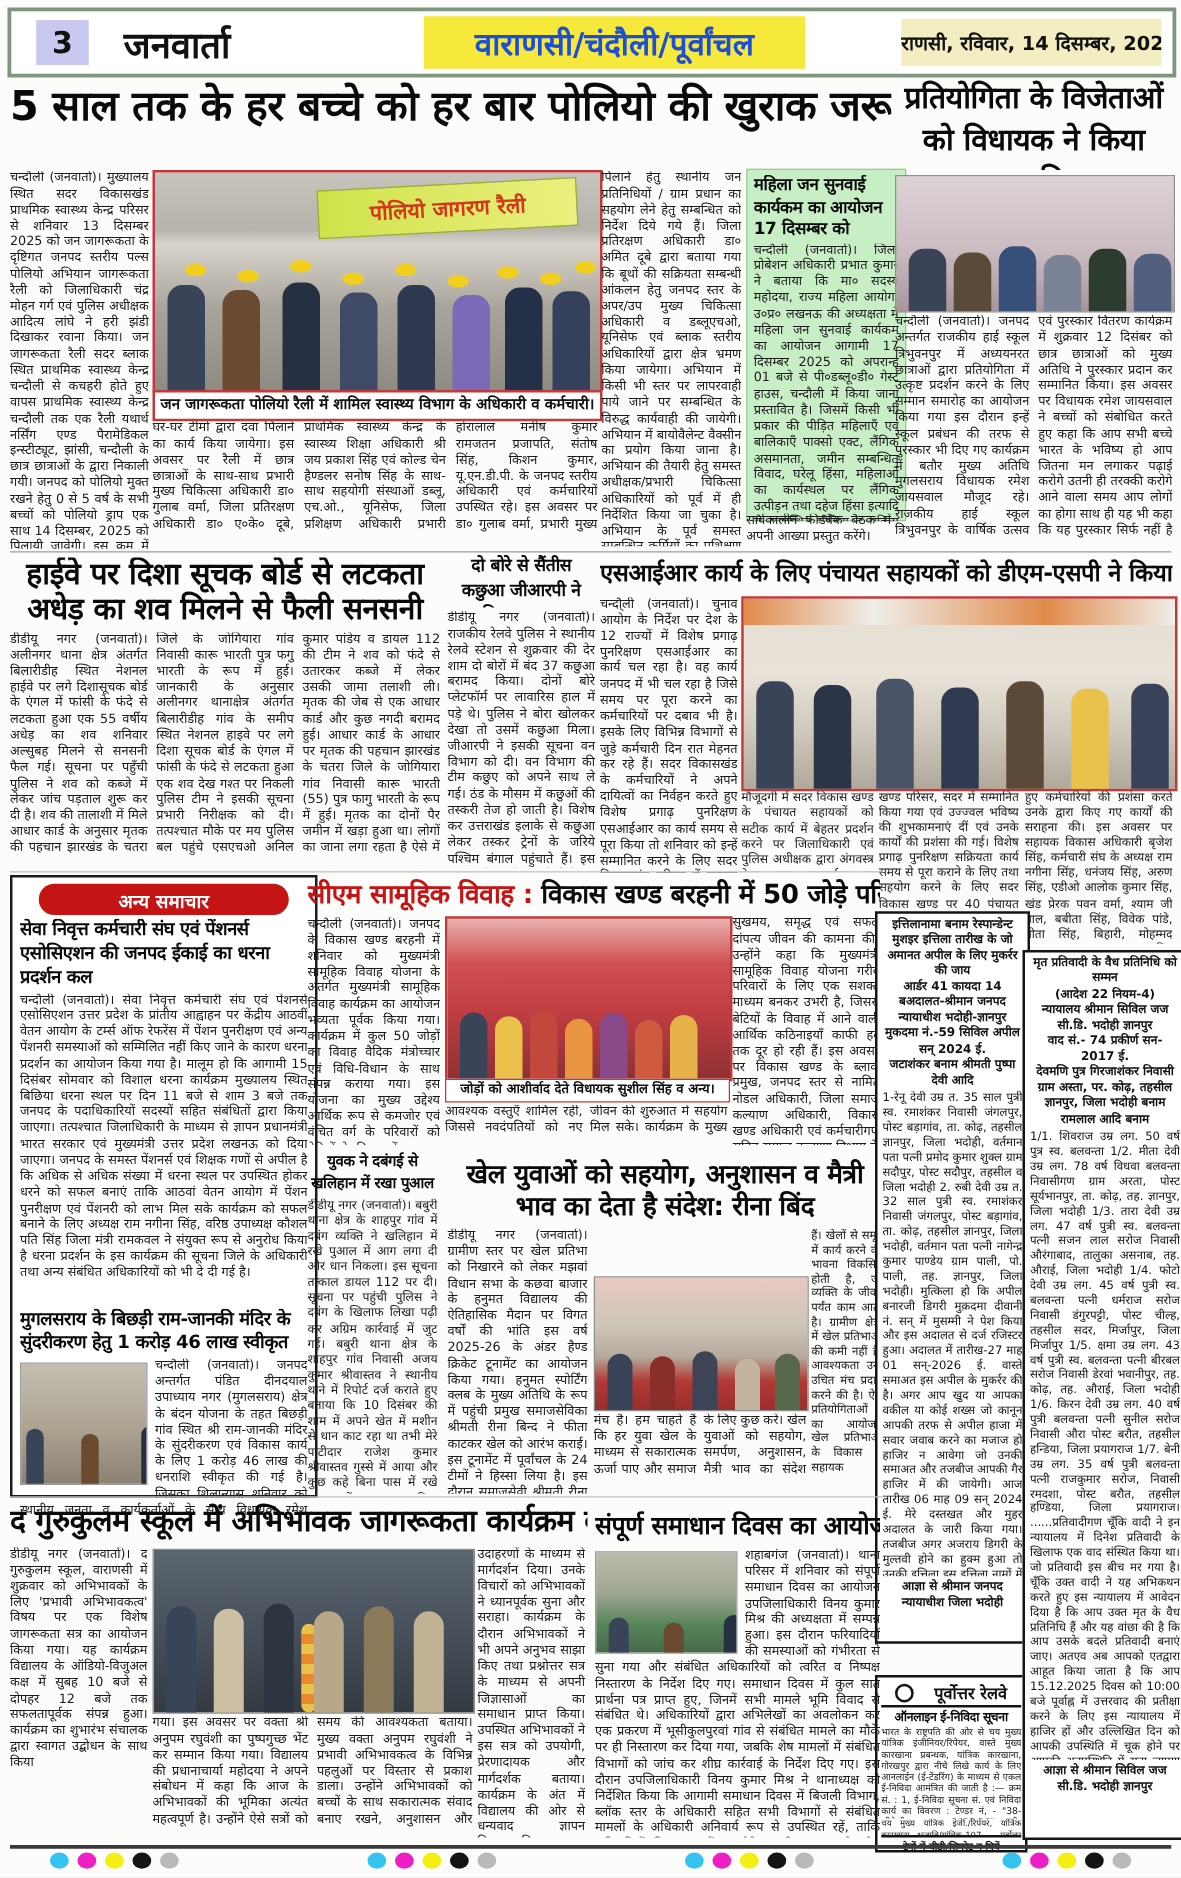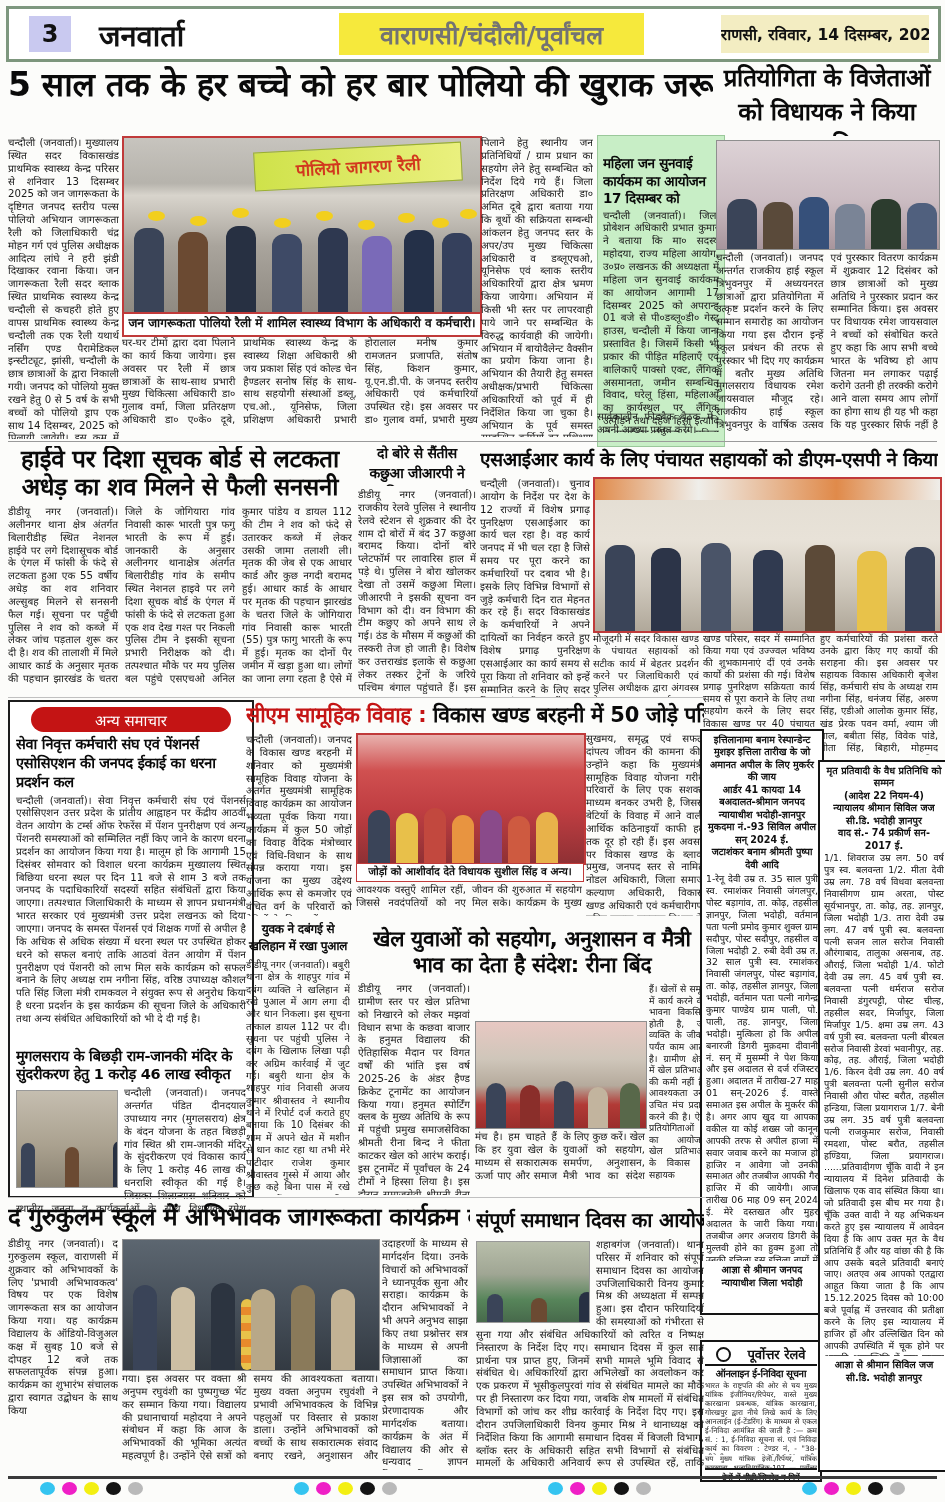--- a/index.html
+++ b/index.html
@@ -9,21 +9,21 @@
   .bt{font-size:10.2px;line-height:1.26;text-align:justify;overflow:hidden;word-break:break-word;color:#191919;}
   .hl{font-weight:800;color:#0a0a0a;overflow:hidden;letter-spacing:-0.3px;}
   .ctr{text-align:center;}
   .nw{white-space:nowrap;}
   .hline{position:absolute;border-top:1px solid #9a9a9a;height:0;}
   
   .hdr{left:6px;top:6px;width:929px;height:50px;border:3px solid #7d967d;background:#fff;}
   .pgnum{left:20px;top:7px;width:42px;height:36px;background:#c9c9f0;font-size:24px;font-weight:800;
          display:flex;align-items:center;justify-content:center;}
   .masthead{left:90px;top:6px;font-size:29px;font-weight:800;}
-  .secttl{left:330px;top:4px;width:305px;height:42px;background:#f6e93c;color:#737373;font-size:25px;
+  .secttl{left:330px;top:4px;width:305px;height:42px;background:#f6e93c;color:#1d4ed8;font-size:25px;
           font-weight:800;display:flex;align-items:center;justify-content:center;white-space:nowrap;overflow:hidden;}
   .datebox{left:712px;top:6px;width:208px;height:38px;background:#f3edc2;font-size:15.5px;font-weight:800;
            display:flex;align-items:center;justify-content:center;white-space:nowrap;overflow:hidden;}
   
   .redband{background:#c41414;color:#fff;font-weight:800;display:flex;align-items:center;justify-content:center;
            white-space:nowrap;overflow:hidden;}
   .capbox{border:2px solid #c03a3a;background:#fff;font-weight:800;text-align:center;overflow:hidden;}
   
   .ph{position:absolute;overflow:hidden;background:#cfcac2;}
   .rb{border:2px solid #c03a3a;}
@@ -44,24 +44,24 @@
   #ph-sir .torso{box-shadow:46px 3px #2c3448,96px -2px #4a5468,148px 5px #303a50,200px 0 #5c4a38,252px 6px #e8c24a,300px 2px #384258;}
   .sirband{position:absolute;left:0;top:0;width:100%;height:14%;background:linear-gradient(90deg,#e08a4a,#efeeea 30%,#e08a4a 70%,#efeeea);}
   #ph-cm{background:linear-gradient(180deg,#e8b2ae 0%,#d05050 28%,#c03e42 58%,#8f3034 100%);}
   #ph-cm .torso{box-shadow:28px 3px #e8c04a,56px -2px #c2483e,84px 5px #e89440,112px 0 #8a4a8a,140px 6px #ce5a40,168px 2px #e8b24a;}
   #ph-khel{background:linear-gradient(180deg,#e8c8c2 0%,#cfc6ba 35%,#b5aa9c 60%,#b23a36 78%,#9a2e2c 100%);}
   #ph-khel .torso{box-shadow:34px 2px #8a2e2a,68px -2px #3c4456,102px 4px #c2b49e,134px 0 #58684a;}
   #ph-guru{background:linear-gradient(180deg,#5c6670 0%,#454e58 55%,#333a42 100%);}
   #ph-guru .torso{box-shadow:38px 2px #cdbfa4,78px -2px #2c3440,118px 4px #b8a888,158px 0 #8a7a5a,198px 4px #c2b294;}
   .garland{position:absolute;left:46%;bottom:0;width:12px;height:55%;border-radius:6px;background:repeating-linear-gradient(180deg,#e8c24a 0 8px,#e88a2c 8px 16px);}
   
-  .greenbox{background:#c8eec6;border:1px solid #9ac89a;padding:19px 5px;}
+  .greenbox{background:#c8eec6;border:1px solid #9ac89a;padding:4px 5px;}
   .anyabox{border:2.5px solid #1c1c1c;background:#fff;padding:0 6px;}
   .pill{width:200px;height:25px;margin:5px auto 3px;background:#c41414;border-radius:13px;color:#fff;
-        font-weight:400;font-size:15px;display:flex;align-items:center;justify-content:center;}
+        font-weight:700;font-size:15px;display:flex;align-items:center;justify-content:center;}
   .legalbox{border:2px solid #141414;background:#fff;padding:3px 4px;overflow:hidden;}
   .legal-h{font-size:9.6px;font-weight:800;text-align:center;line-height:1.3;}
   .legal-b{font-size:9.3px;line-height:1.28;text-align:justify;}
   .railbox{border:2px solid #141414;background:#fff;padding:2px 3px;overflow:hidden;}
   .railbrand{display:flex;align-items:center;justify-content:center;gap:16px;border-bottom:2px solid #141414;
         font-size:13px;font-weight:800;padding:1px 0;}
   .raillogo{width:11px;height:11px;border-radius:50%;border:2px solid #141414;display:inline-block;}
   .railstrip{border-top:2px solid #141414;font-size:8px;font-weight:800;text-align:center;padding-top:1px;}
   .mandirph{float:left;width:100px;height:96px;margin:3px 6px 2px 0;background:linear-gradient(180deg,#c5beb0 0%,#aba290 55%,#8a8272 100%);position:relative;overflow:hidden;border:1px solid #999;}
   .samadhph{float:left;width:112px;height:80px;margin:2px 6px 2px 0;position:relative;overflow:hidden;border:1px solid #999;
@@ -162,21 +162,21 @@
   <div class="ph gb" id="ph-khel" style="left:475px;top:1021px;width:170px;height:106px;">
     <span class="torso" style="width:20px;height:48%;"></span>
   </div>
   <div class="abs bt" style="left:475px;top:1131px;width:170px;height:64px;column-count:2;column-gap:6px;">मंच है। हम चाहते हैं कि हर युवा खेल के माध्यम से सकारात्मक ऊर्जा पाए और समाज के लिए कुछ करें। खेल युवाओं को सहयोग, समर्पण, अनुशासन, मैत्री भाव का संदेश देते होता है। इस अवसर पर आर्यन सिंह, डॉ चंद्रेश, धर्मेन्द्र यादव, उमाशंकर बिंद, उज्ज्वल सिंह, आनंद सिंह, अनूप प्रजापति, शैलेन्द्र यादव, आशीष गुप्ता मौजूद रहे।</div>
   <div class="abs bt" style="left:649px;top:983px;width:57px;height:212px;font-size:9.2px;">हैं। खेलों से समूह में कार्य करने की भावना विकसित होती है, जो व्यक्ति के जीवन पर्यंत काम आती है। ग्रामीण क्षेत्रों में खेल प्रतिभाओं की कमी नहीं है, आवश्यकता उन्हें उचित मंच प्रदान करने की है। ऐसे प्रतियोगिताओं का आयोजन खेल प्रतिभाओं के विकास में सहायक</div>
 
   <div class="abs legalbox" style="left:700px;top:729px;width:112px;height:576px;">
     <div class="legal-h">इत्तिलानामा बनाम रेस्पान्डेन्ट मुशइर इत्तिला तारीख के जो अमानत अपील के लिए मुकर्रर की जाय</div>
     <div class="legal-h">आर्डर 41 कायदा 14</div>
     <div class="legal-h">बअदालत-श्रीमान जनपद न्यायाधीश भदोही-ज्ञानपुर</div>
-    <div class="legal-h">मुकदमा नं.-93 सिविल अपील सन् 2024 ई.</div>
+    <div class="legal-h">मुकदमा नं.-59 सिविल अपील सन् 2024 ई.</div>
     <div class="legal-h" style="margin-bottom:2px;">जटाशंकर बनाम श्रीमती पुष्पा देवी आदि</div>
     <div class="legal-b" style="height:388px;overflow:hidden;">1-रेनू देवी उम्र त. 35 साल पुत्री स्व. रमाशंकर निवासी जंगलपुर, पोस्ट बड़ागांव, ता. कोढ़, तहसील ज्ञानपुर, जिला भदोही, वर्तमान पता पत्नी प्रमोद कुमार शुक्ल ग्राम सदौपुर, पोस्ट सदौपुर, तहसील व जिला भदोही 2. रुबी देवी उम्र त. 32 साल पुत्री स्व. रमाशंकर निवासी जंगलपुर, पोस्ट बड़ागांव, ता. कोढ़, तहसील ज्ञानपुर, जिला भदोही, वर्तमान पता पत्नी नागेन्द्र कुमार पाण्डेय ग्राम पाली, पो. पाली, तह. ज्ञानपुर, जिला भदोही। मुत्किला हो कि अपील बनारजी डिगरी मुक़दमा दीवानी नं. सन् में मुसम्मी ने पेश किया और इस अदालत से दर्ज रजिस्टर हुआ। अदालत में तारीख-27 माह 01 सन्-2026 ई. वास्ते समाअत इस अपील के मुकर्रर की है। अगर आप खुद या आपका वकील या कोई शख्स जो कानून आपकी तरफ से अपील हाजा में सवार जवाब करने का मजाज हो हाजिर न आवेगा जो उनकी समाअत और तजबीज आपकी गैर हाजिर में की जायेगी। आज तारीख 06 माह 09 सन् 2024 ई. मेरे दस्तखत और मुहर अदालत के जारी किया गया। तजबीज अगर अजराय डिगरी के मुल्तवी होने का हुक्म हुआ तो उनकी इत्तिला इस इत्तिला नामों में लिखना चाहिए।</div>
     <div class="legal-h" style="margin-top:3px;">आज्ञा से श्रीमान जनपद न्यायाधीश जिला भदोही</div>
   </div>
 
   <div class="abs railbox" style="left:700px;top:1340px;width:112px;height:134px;">
     <div class="railbrand">
       <span class="raillogo"></span>
       <span>पूर्वोत्तर रेलवे</span>
     </div>
@@ -184,20 +184,21 @@
     <div class="bt" style="font-size:7.4px;line-height:1.22;height:74px;">भारत के राष्ट्रपति की ओर से चय मुख्य यांत्रिक इंजीनियर/रिपेयर, वास्ते मुख्य कारखाना प्रबन्धक, यांत्रिक कारखाना, गोरखपुर द्वारा नीचे लिखे कार्य के लिए आनलाईन (ई-टेंडरिंग) के माध्यम से एकल ई-निविदा आमंत्रित की जाती है :— क्रम सं. : 1, ई-निविदा सूचना सं. एवं निविदा कार्य का विवरण : टेण्डर नं, - "38-जीकेपी-एमडब्ल्यूएस-2025-26" "डी-फेक शिड्यूल मेन्टेनेन्स ऑफ ब्युमिंस मेक डीजल इंजन (क्वानटिटी-40 नम्बर्स) एज पर स्कोप ऑफ वर्क ऐट जीकेपीएस", अनुमानित लागत : रु. 1,58,88,948.80, धरोहर राशि : रु. 2,29,500.00, निविदा समापन की तिथि एवं अवधि : 11.00 बजे 05.01.2026, निविदा प्रपत्र का मूल्य : रु. शून्य, निविदा की अवधि : 12 माह। उपरोक्त ई-निविदा का पूर्ण विवरण एवं निविदा में भाग लेने हेतु भारतीय रेल की वेबसाइट संख्या http://www.ireps.gov.in पर देखें।</div>
     <div class="bt" style="font-size:6.8px;height:13px;">चय मुख्य यांत्रिक इंजी./रिपेयर, यांत्रिक कारखाना, भृजावि/यांत्रिक-107 — पूर्वोत्तर रेलवे, गोरखपुर</div>
     <div class="railstrip">ट्रेनों में बीड़ी/सिगरेट न पियें</div>
   </div>
 
   <div class="abs legalbox" style="left:818px;top:760px;width:120px;height:702px;">
     <div class="legal-h">मृत प्रतिवादी के वैध प्रतिनिधि को सम्मन</div>
     <div class="legal-h">(आदेश 22 नियम-4)</div>
     <div class="legal-h">न्यायालय श्रीमान सिविल जज सी.डि. भदोही ज्ञानपुर</div>
     <div class="legal-h">वाद सं.- 74 प्रकीर्ण सन- 2017 ई.</div>
+    <div class="legal-h" style="margin-bottom:2px;">देवमणि पुत्र गिरजाशंकर निवासी ग्राम अस्ता, पर. कोढ़, तहसील ज्ञानपुर, जिला भदोही बनाम रामलाल आदि बनाम</div>
     <div class="legal-b" style="height:504px;overflow:hidden;">1/1. शिवराज उम्र लग. 50 वर्ष पुत्र स्व. बलवन्ता 1/2. मीता देवी उम्र लग. 78 वर्ष विधवा बलवन्ता निवासीगण ग्राम अरता, पोस्ट सूर्यभानपुर, ता. कोढ़, तह. ज्ञानपुर, जिला भदोही 1/3. तारा देवी उम्र लग. 47 वर्ष पुत्री स्व. बलवन्ता पत्नी सजन लाल सरोज निवासी औरंगाबाद, तालुका असनाब, तह. औराई, जिला भदोही 1/4. फोटो देवी उम्र लग. 45 वर्ष पुत्री स्व. बलवन्ता पत्नी धर्मराज सरोज निवासी डंगुरपट्टी, पोस्ट चील्ह, तहसील सदर, मिर्जापुर, जिला मिर्जापुर 1/5. क्षमा उम्र लग. 43 वर्ष पुत्री स्व. बलवन्ता पत्नी बीरबल सरोज निवासी डेरवां भवानीपुर, तह. कोढ़, तह. औराई, जिला भदोही 1/6. किरन देवी उम्र लग. 40 वर्ष पुत्री बलवन्ता पत्नी सुनील सरोज निवासी औरा पोस्ट बरौत, तहसील हन्डिया, जिला प्रयागराज 1/7. बेनी उम्र लग. 35 वर्ष पुत्री बलवन्ता पत्नी राजकुमार सरोज, निवासी रमदशा, पोस्ट बरौत, तहसील हण्डिया, जिला प्रयागराज। ......प्रतिवादीगण चूँकि वादी ने इन न्यायालय में दिनेश प्रतिवादी के खिलाफ एक वाद संस्थित किया था। जो प्रतिवादी इस बीच मर गया है। चूँकि उक्त वादी ने यह अभिकथन करते हुए इस न्यायालय में आवेदन दिया है कि आप उक्त मृत के वैध प्रतिनिधि हैं और यह वांछा की है कि आप उसके बदले प्रतिवादी बनाएं जाए। अतएव अब आपको एतद्वारा आहूत किया जाता है कि आप 15.12.2025 दिवस को 10:00 बजे पूर्वाह्न में उत्तरवाद की प्रतीक्षा करने के लिए इस न्यायालय में हाजिर हों और उल्लिखित दिन को आपकी उपस्थिति में चूक होने पर आपकी अनुपस्थिति में सुना जाएगा और अवधारित किया जाएगा। मेरे हस्ताक्षर और न्यायालय की मुद्रा सहित आज दिनांक को निकाला गया।</div>
     <div class="legal-h" style="margin-top:3px;">आज्ञा से श्रीमान सिविल जज सी.डि. भदोही ज्ञानपुर</div>
   </div>
 
   <div class="hline" style="left:8px;top:1197px;width:698px;border-top-color:#c0c0c0;"></div>
 
   <div class="abs hl ctr nw" style="left:8px;top:1201px;width:462px;height:33px;font-size:24px;line-height:33px;">द गुरुकुलम स्कूल में अभिभावक जागरूकता कार्यक्रम का आयोजन</div>
   <div class="abs bt" style="left:8px;top:1238px;width:110px;height:232px;">डीडीयू नगर (जनवार्ता)। द गुरुकुलम स्कूल, वाराणसी में शुक्रवार को अभिभावकों के लिए 'प्रभावी अभिभावकत्व' विषय पर एक विशेष जागरूकता सत्र का आयोजन किया गया। यह कार्यक्रम विद्यालय के ऑडियो-विजुअल कक्ष में सुबह 10 बजे से दोपहर 12 बजे तक सफलतापूर्वक संपन्न हुआ। कार्यक्रम का शुभारंभ संचालक द्वारा स्वागत उद्बोधन के साथ किया</div>
   <div class="ph gb" id="ph-guru" style="left:122px;top:1239px;width:256px;height:130px;">
     <div class="garland"></div>

